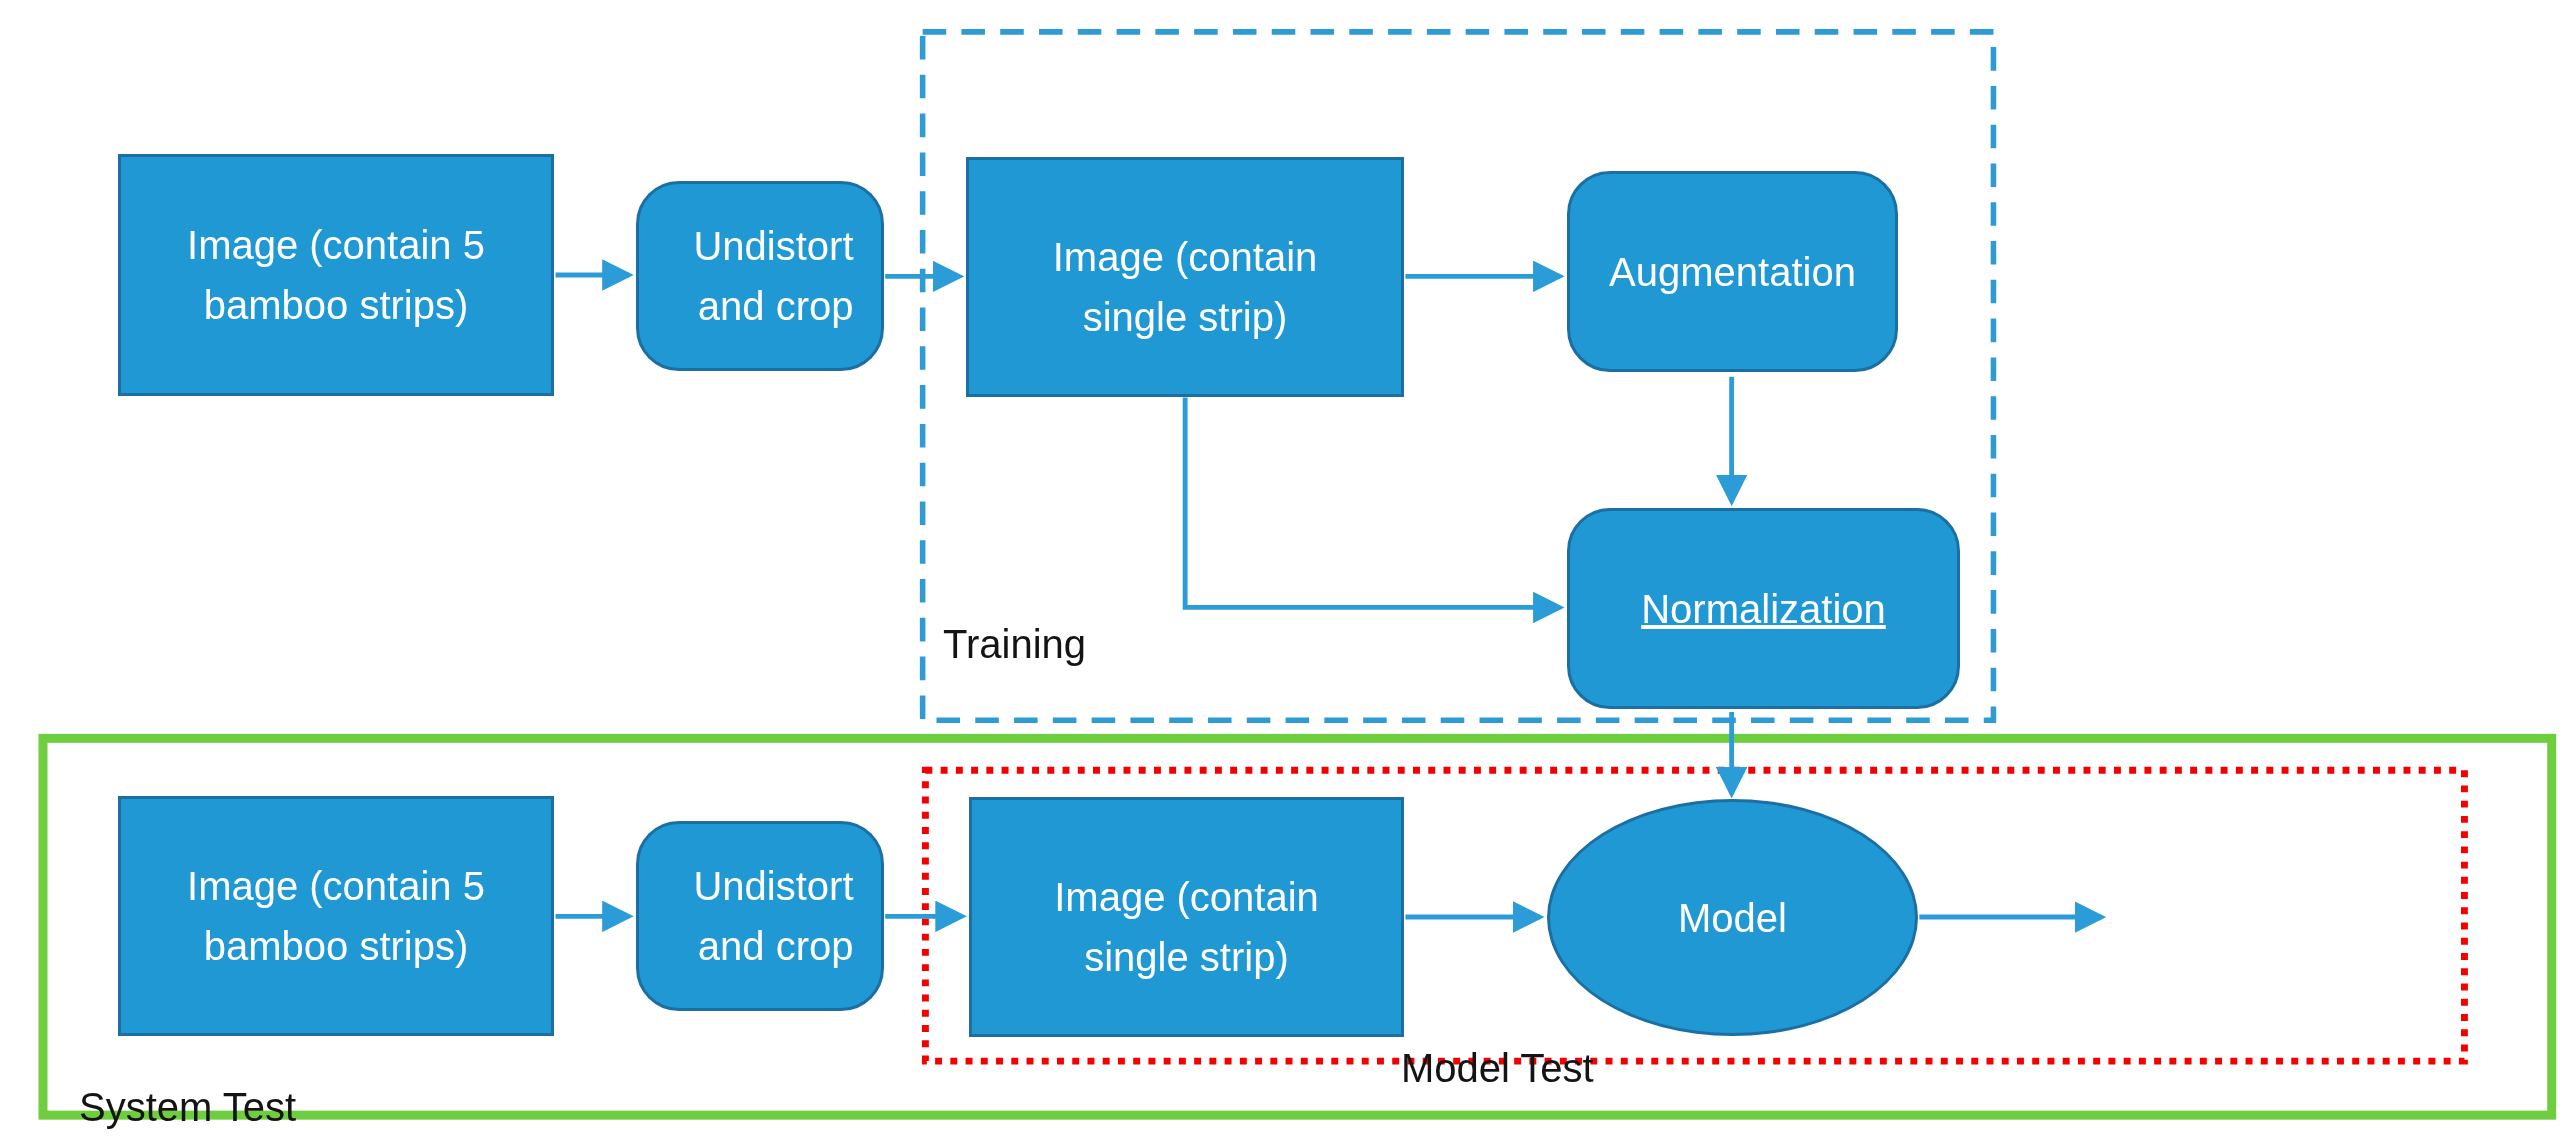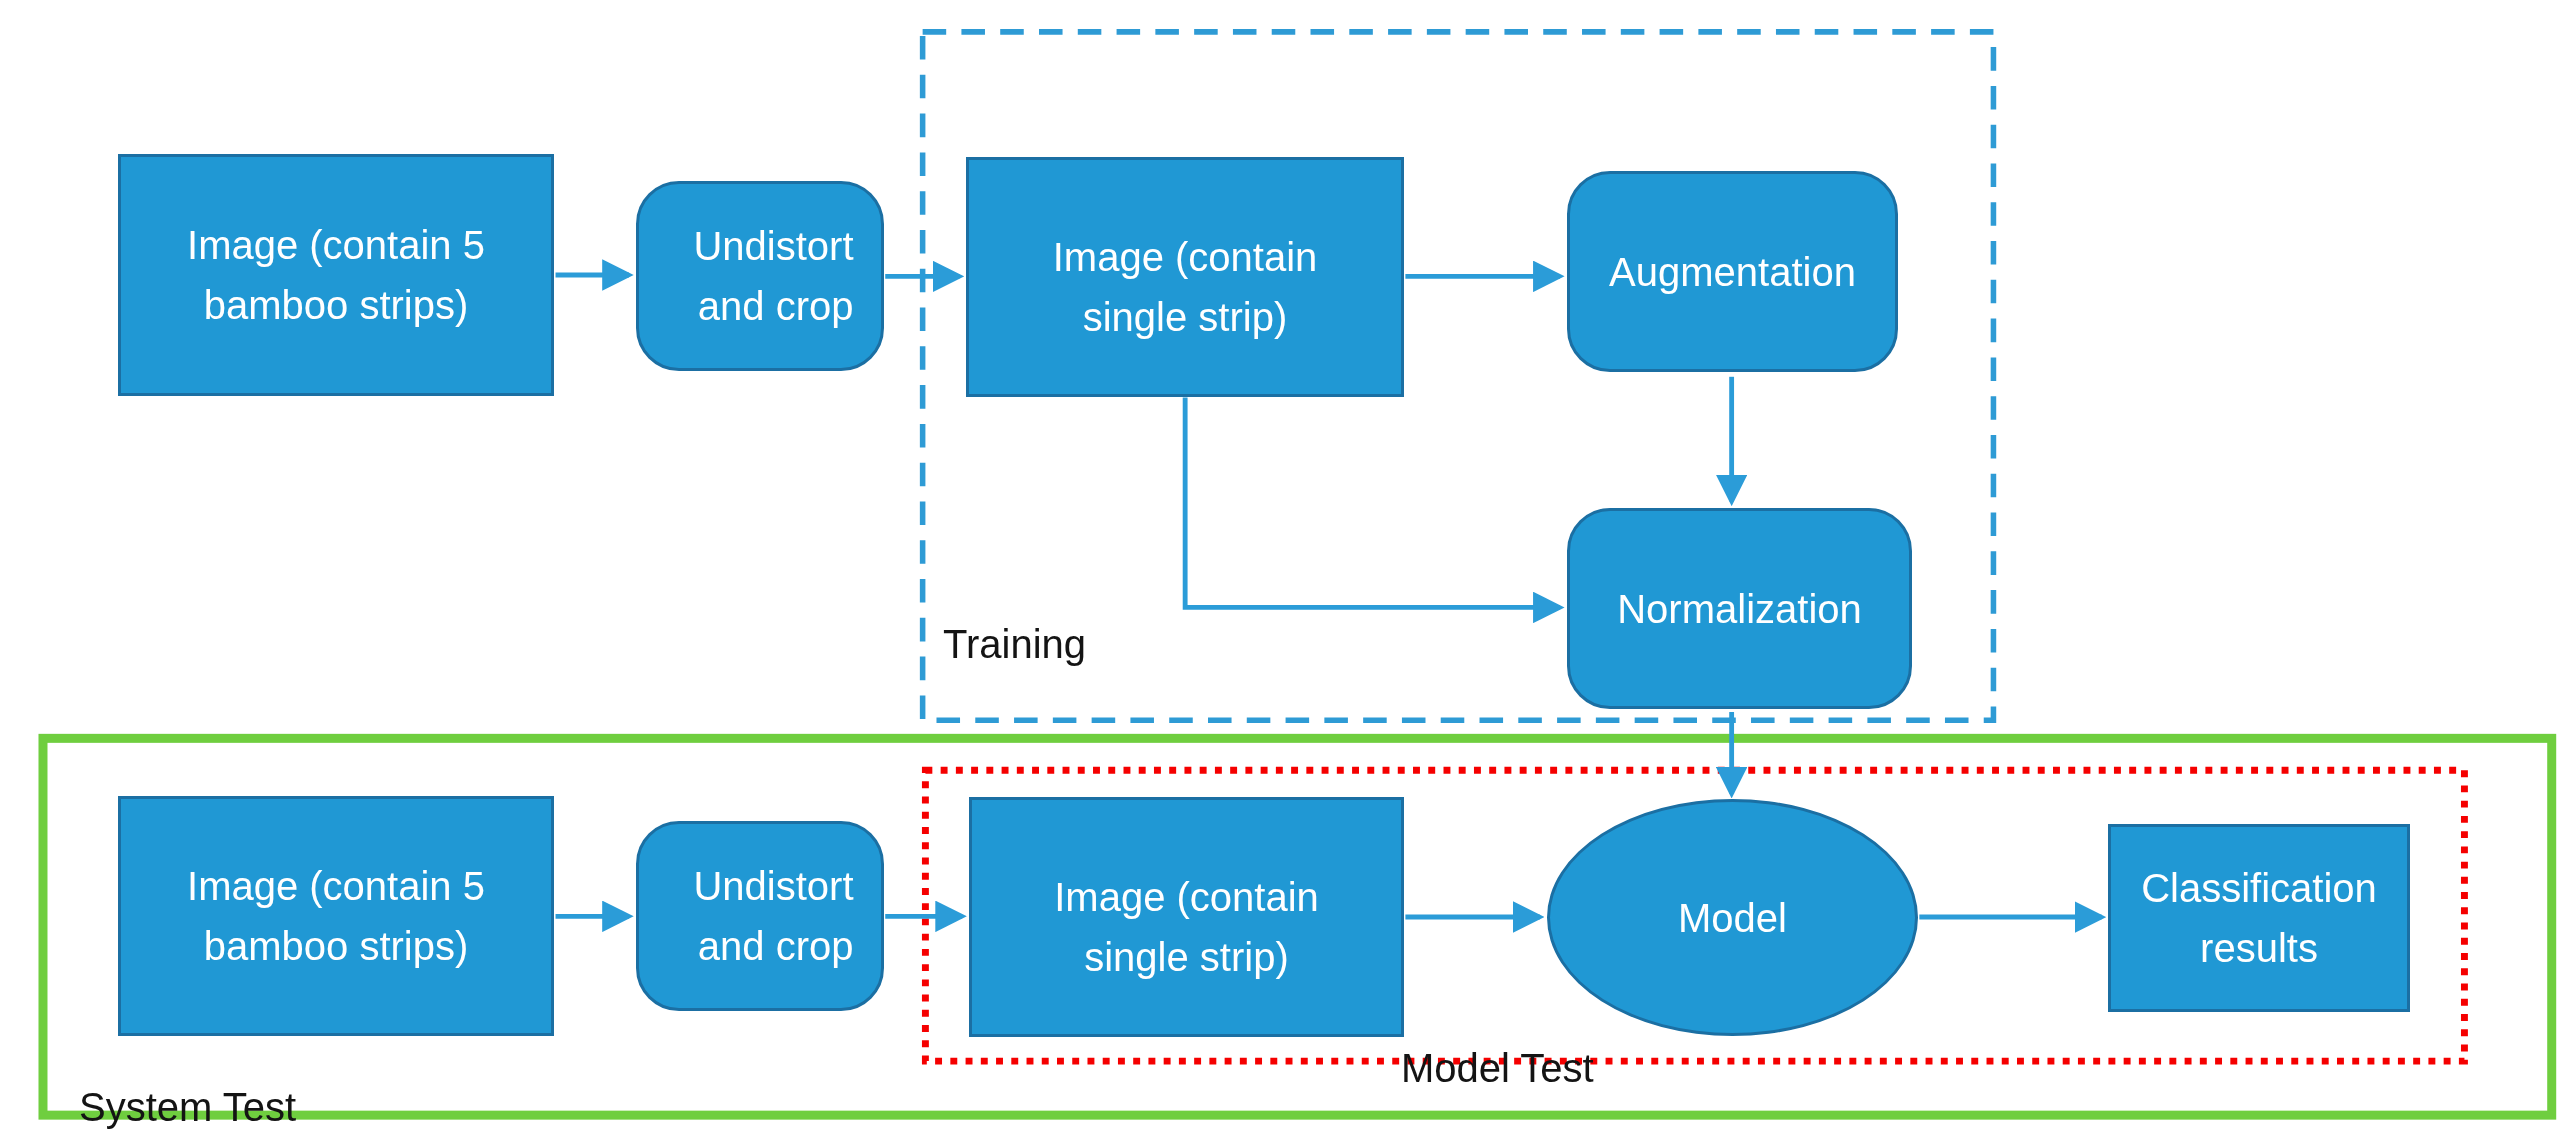--- a/index.html
+++ b/index.html
@@ -48,21 +48,21 @@
   .arrowhead{fill:var(--c-arrow);}
   .training-rect{stroke:var(--c-training_border);stroke-width:8;stroke-dasharray:34 22;fill:none;}
   .system-rect{stroke:var(--c-system_border);stroke-width:13;fill:none;}
   .modeltest-rect{stroke:var(--c-modeltest_border);stroke-width:10;stroke-dasharray:10 12;fill:none;}
 
   
   #n-top-image5{left:118px;top:154px;width:436px;height:242px;}
   #n-top-undistort{left:636px;top:181px;width:248px;height:190px;}
   #n-top-single{left:966px;top:157px;width:438px;height:240px;}
   #n-augmentation{left:1567px;top:171px;width:331px;height:201px;}
-  #n-normalization{left:1567px;top:508px;width:345px;height:201px;}
+  #n-normalization{left:1567px;top:508px;width:393px;height:201px;text-decoration:underline;}
   #n-bot-image5{left:118px;top:796px;width:436px;height:240px;}
   #n-bot-undistort{left:636px;top:821px;width:248px;height:190px;}
   #n-bot-single{left:969px;top:797px;width:435px;height:240px;}
   #n-model{left:1547px;top:799px;width:371px;height:237px;justify-content:center;}
   #n-classification{left:2108px;top:824px;width:302px;height:188px;}
 
   #n-top-image5 .lbl,#n-bot-image5 .lbl{max-width:360px;}
   #n-top-single .lbl,#n-bot-single .lbl{max-width:360px;margin-top:20px;}
   #n-top-undistort .lbl,#n-bot-undistort .lbl{max-width:187px;text-align:right;}
   #n-classification .lbl{max-width:277px;}
@@ -121,22 +121,19 @@
   </div>
   <div class="node rounded" id="n-bot-undistort">
     <span class="lbl">Undistort and crop</span>
   </div>
   <div class="node" id="n-bot-single">
     <span class="lbl">Image (contain single strip)</span>
   </div>
   <div class="node ellipse" id="n-model">
     <span class="lbl">Model</span>
   </div>
-  <div class="node" id="n-classification">
-    <span class="lbl">Classification results</span>
-  </div>
 
   <div class="grouplabel" id="lbl-training">Training</div>
   <div class="grouplabel" id="lbl-system-test">System Test</div>
   <div class="grouplabel" id="lbl-model-test">Model Test</div>
 
 </div>
 
 
 </body></html>

